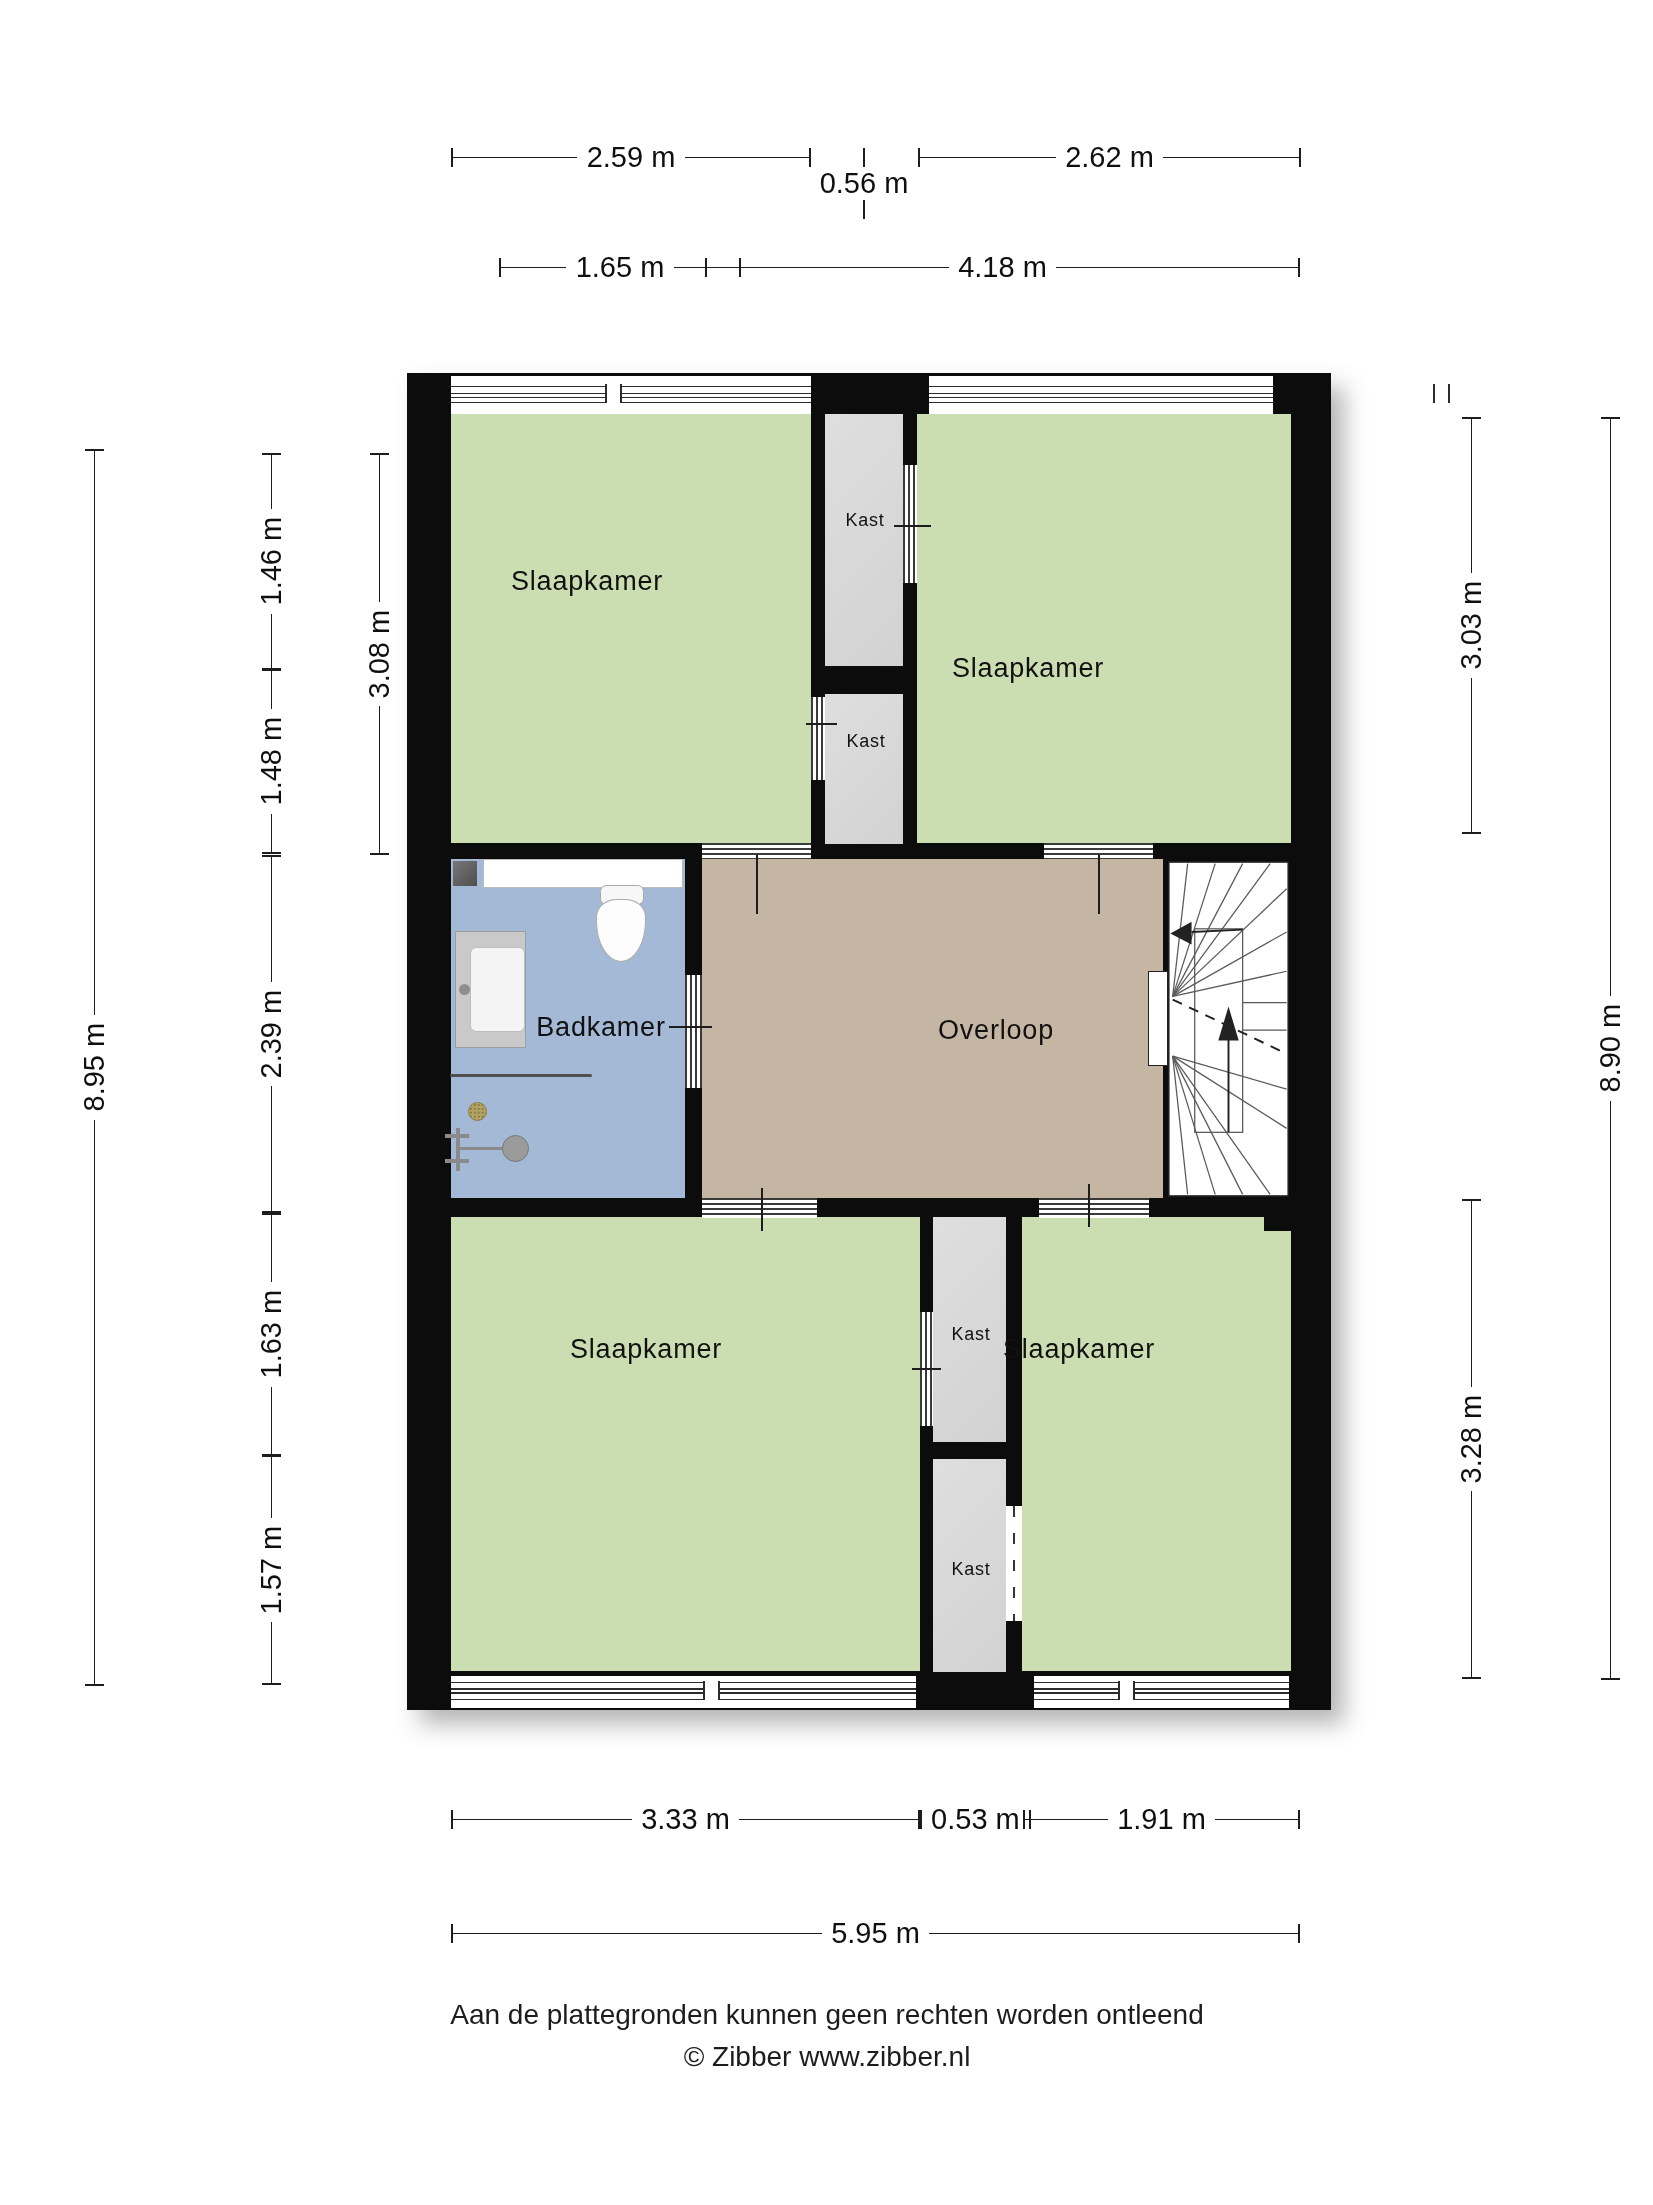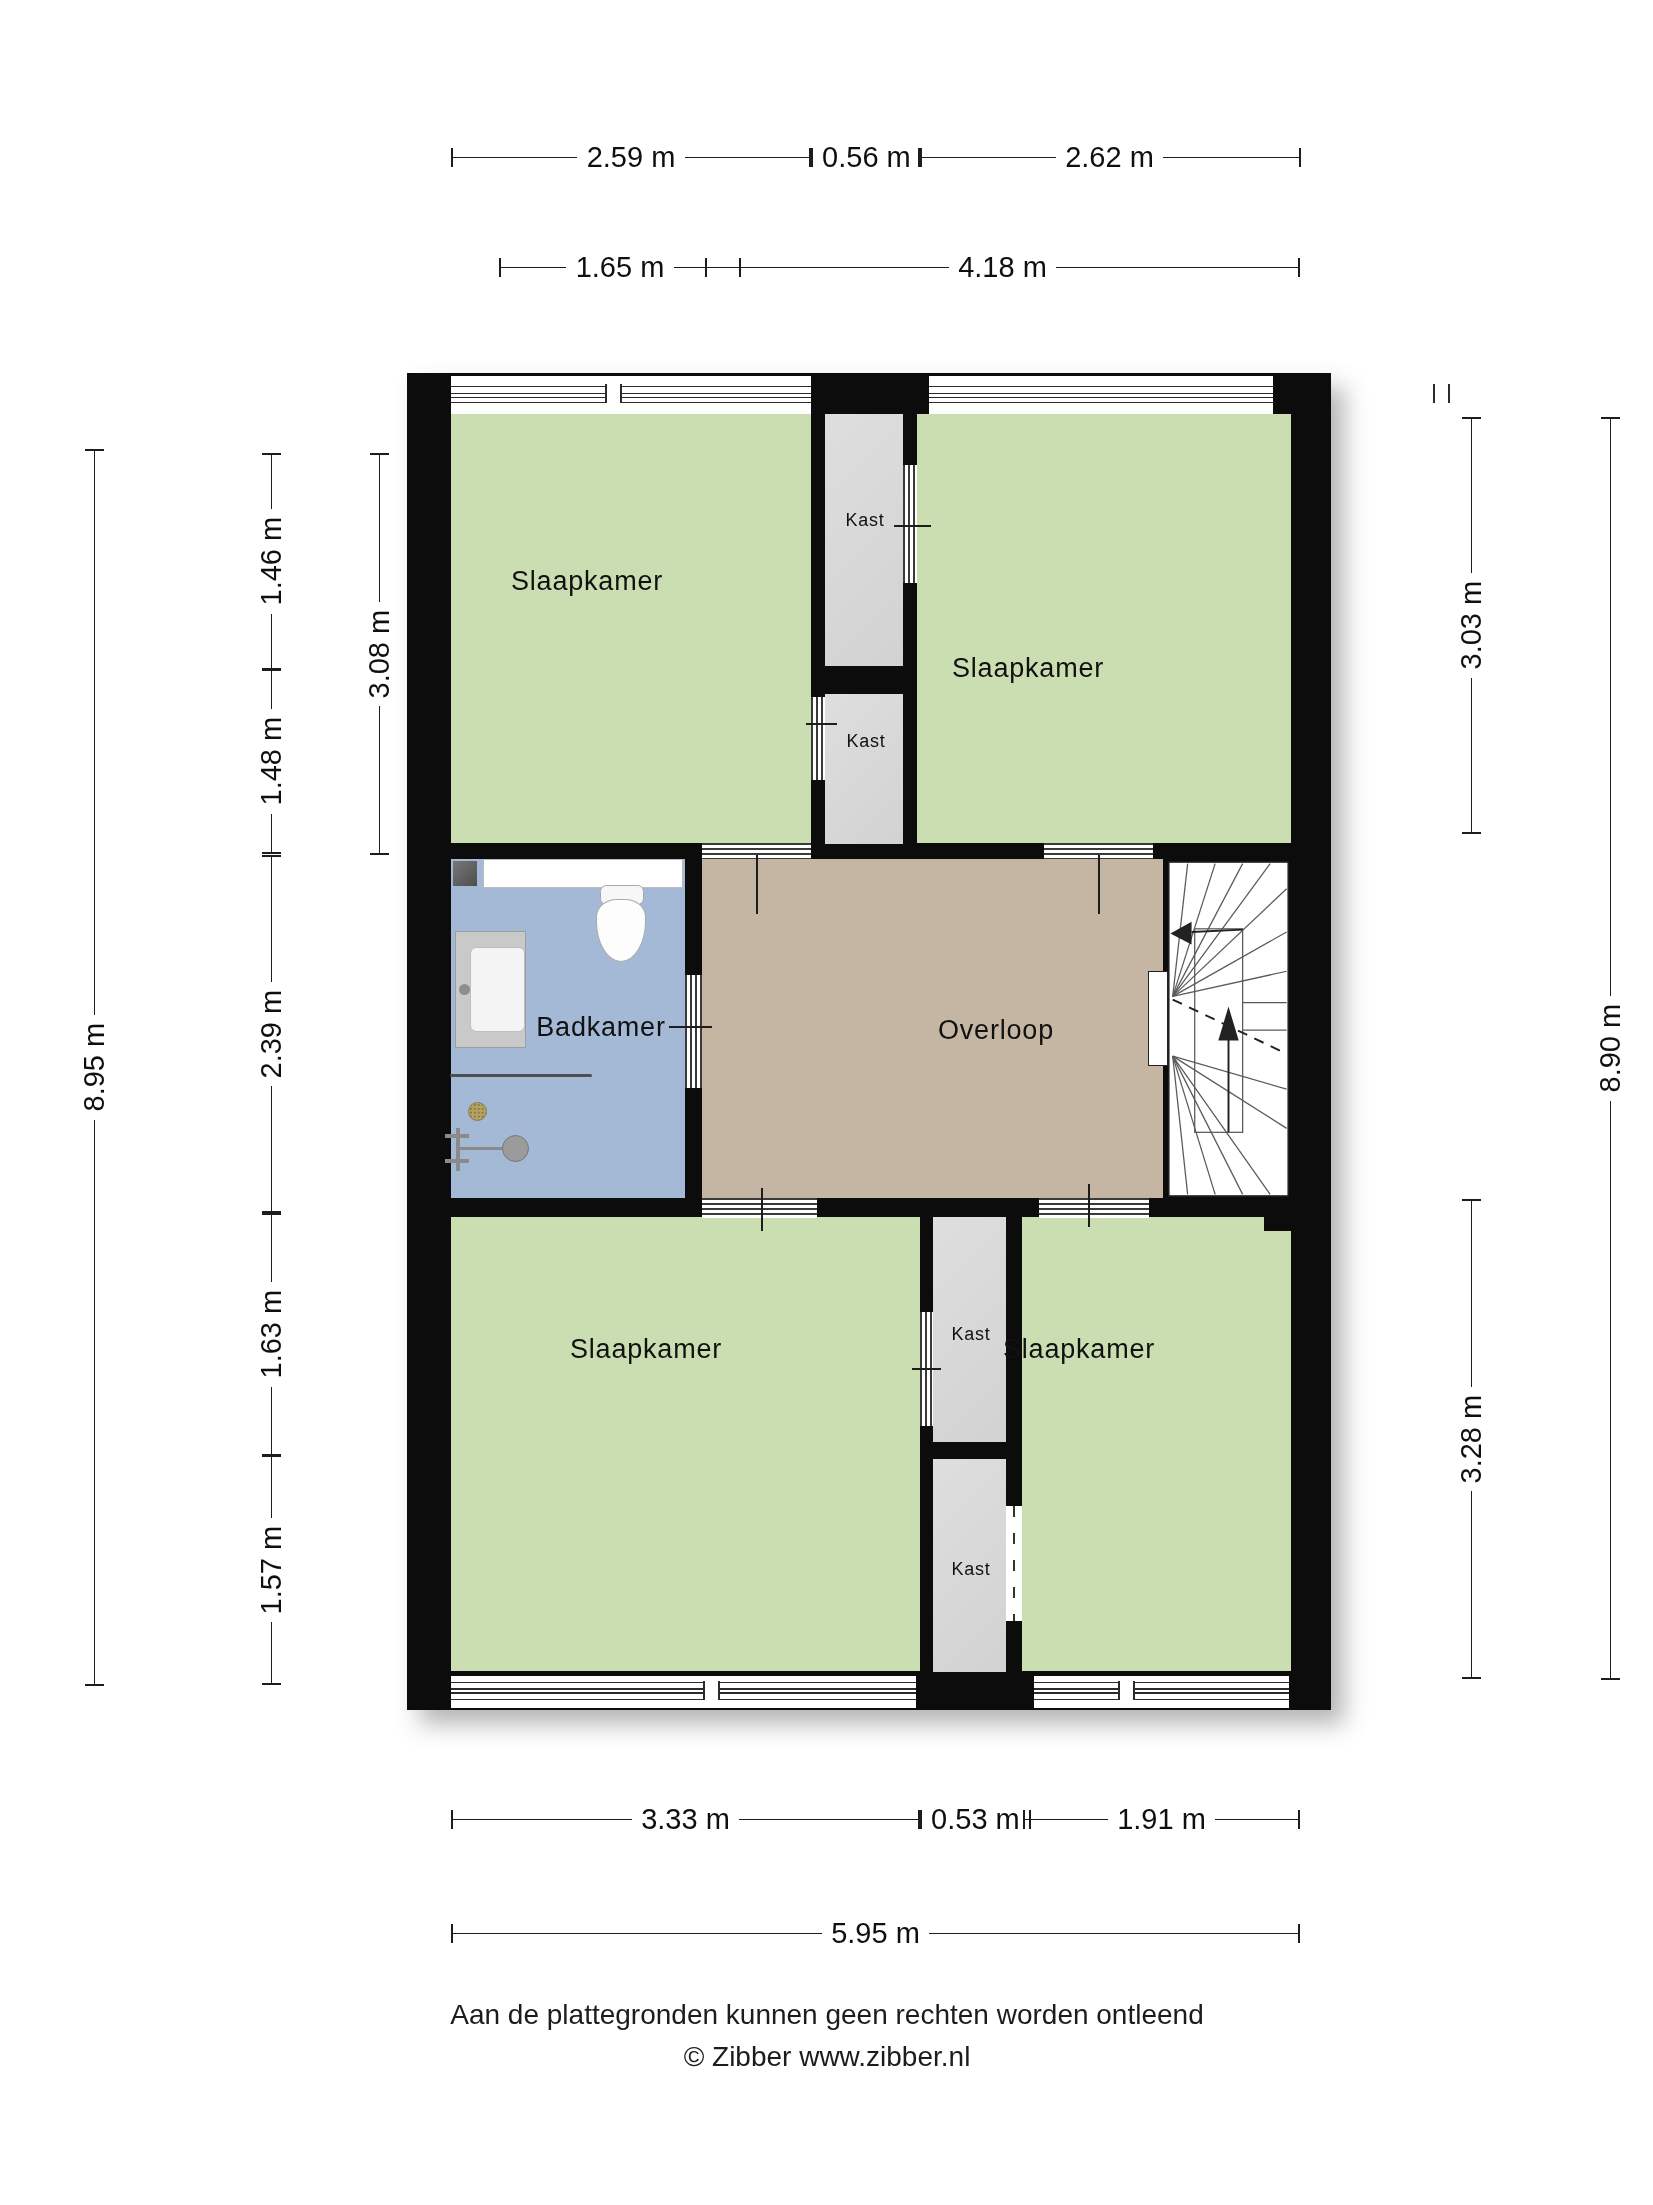--- a/index.html
+++ b/index.html
@@ -68,21 +68,21 @@
 
 <div class="page">
 
   <div class="hdim" style="left:451px;top:148px;width:360px;">
     <div class="t"></div>
       <div class="l"></div>
       <span class="lab">2.59 m</span>
       <div class="l"></div>
       <div class="t"></div>
   </div>
-  <div class="hdim" style="left:811px;top:148px;width:106px;">
+  <div class="hdim" style="left:811px;top:148px;width:106px;flex-direction:column;">
     <div class="t"></div>
       <div class="l"></div>
       <span class="lab">0.56 m</span>
       <div class="l"></div>
       <div class="t"></div>
   </div>
   <div class="hdim" style="left:918px;top:148px;width:383px;">
     <div class="t"></div>
       <div class="l"></div>
       <span class="lab">2.62 m</span>

